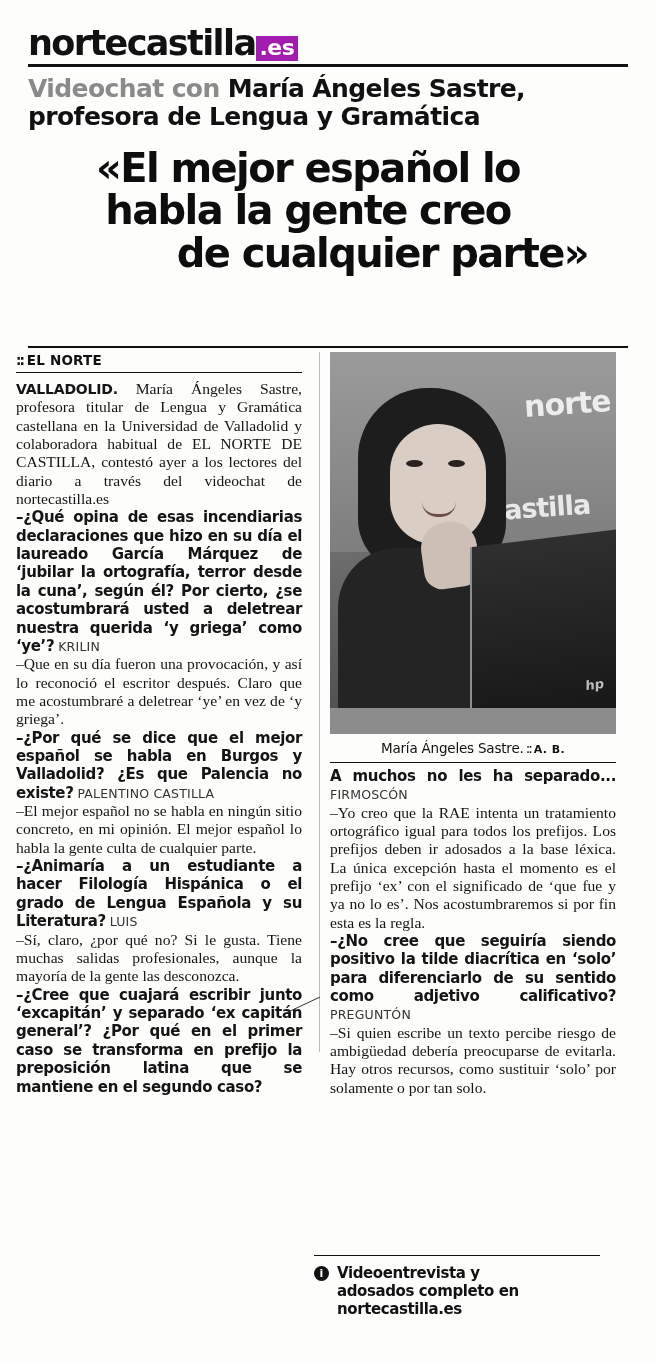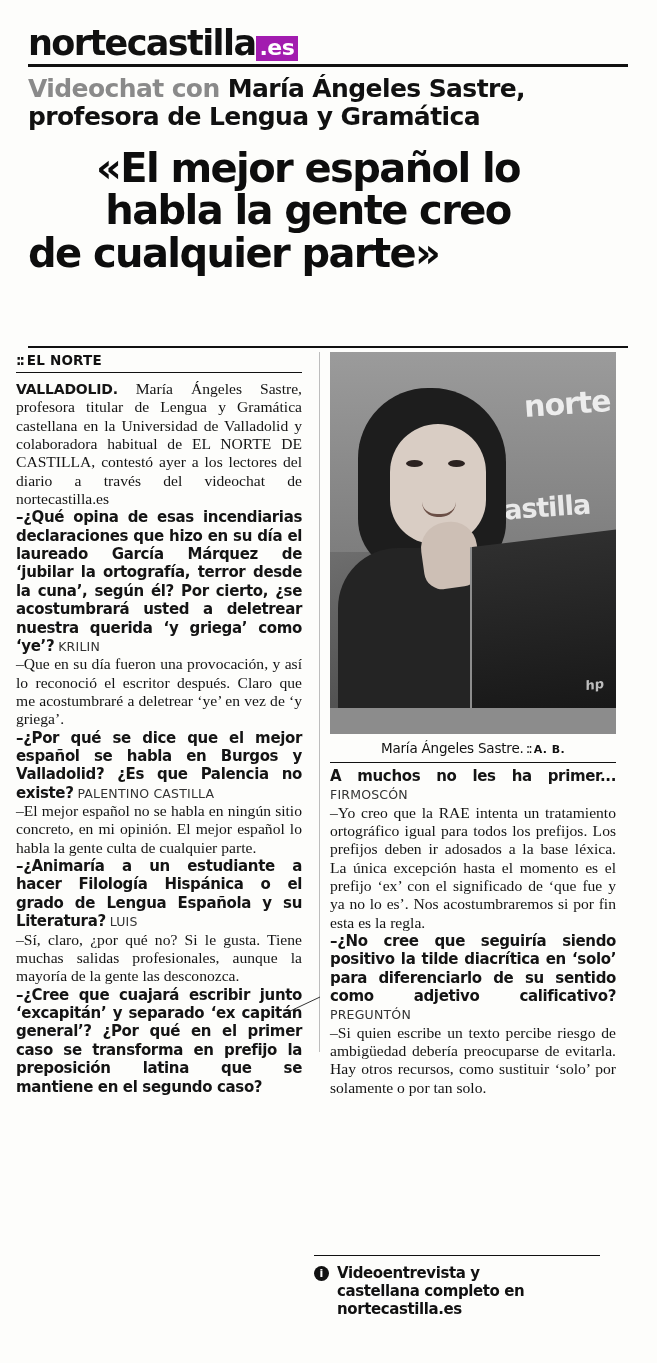--- a/index.html
+++ b/index.html
@@ -78,21 +78,21 @@
     font-family: "DejaVu Sans", sans-serif;
     font-size: 40px;
     font-weight: bold;
     line-height: 1.06;
     letter-spacing: -1.6px;
     color: #0d0d0d;
     width: 560px;
   }
   .headline .l1 { display:block; text-align:center; }
   .headline .l2 { display:block; text-align:center; }
-  .headline .l3 { display:block; text-align:left; }
+  .headline .l3 { display:block; text-align:right; }
 
   .rule-under-headline {
     position: absolute;
     left: 28px;
     top: 346px;
     width: 600px;
     border-bottom: 2px solid #111;
   }
 
   
@@ -407,38 +407,38 @@
           <span class="ph-laptop-logo">hp</span>
         </div>
         <div class="ph-desk"></div>
       </div>
       <div class="caption">
         <span>María Ángeles Sastre.</span><span class="dots">::</span><span class="credit">A. B.</span>
       </div>
     </div>
 
     <div class="right-text">
-      <p class="body"><span class="q">A muchos no les ha primer...</span> <span class="signer">FIRMOSCÓN</span></p>
+      <p class="body"><span class="q">A muchos no les ha separado...</span> <span class="signer">FIRMOSCÓN</span></p>
       <p class="body">–Yo creo que la RAE intenta un tratamiento ortográfico igual para todos los prefijos. Los prefijos deben ir adosados a la base léxica. La única excepción hasta el momento es el prefijo ‘ex’ con el significado de ‘que fue y ya no lo es’. Nos acostumbraremos si por fin esta es la regla.</p>
 
       <p class="body"><span class="q">–¿No cree que seguiría siendo positivo la tilde diacrítica en ‘solo’ para diferenciarlo de su sentido como adjetivo calificativo?</span> <span class="signer">PREGUNTÓN</span></p>
       <p class="body">–Si quien escribe un texto percibe riesgo de ambigüedad debería preocuparse de evitarla. Hay otros recursos, como sustituir ‘solo’ por solamente o por tan solo.</p>
     </div>
   </div>
 
   <div class="pointer-line">
     <svg width="34" height="20" viewBox="0 0 34 20">
       <path d="M0 18 L34 2" stroke="#333" stroke-width="1" fill="none"></path>
     </svg>
   </div>
 
   <div class="footer-box">
     <div class="footer-line">
       <div class="info-icon">i</div>
       <div class="footer-text">
         <span>Videoentrevista y</span><br>
-        <span>castellana completo en</span><br>
+        <span>adosados completo en</span><br>
         <span>nortecastilla.es</span>
       </div>
     </div>
   </div>
 
 </div>
 
 </body></html>

